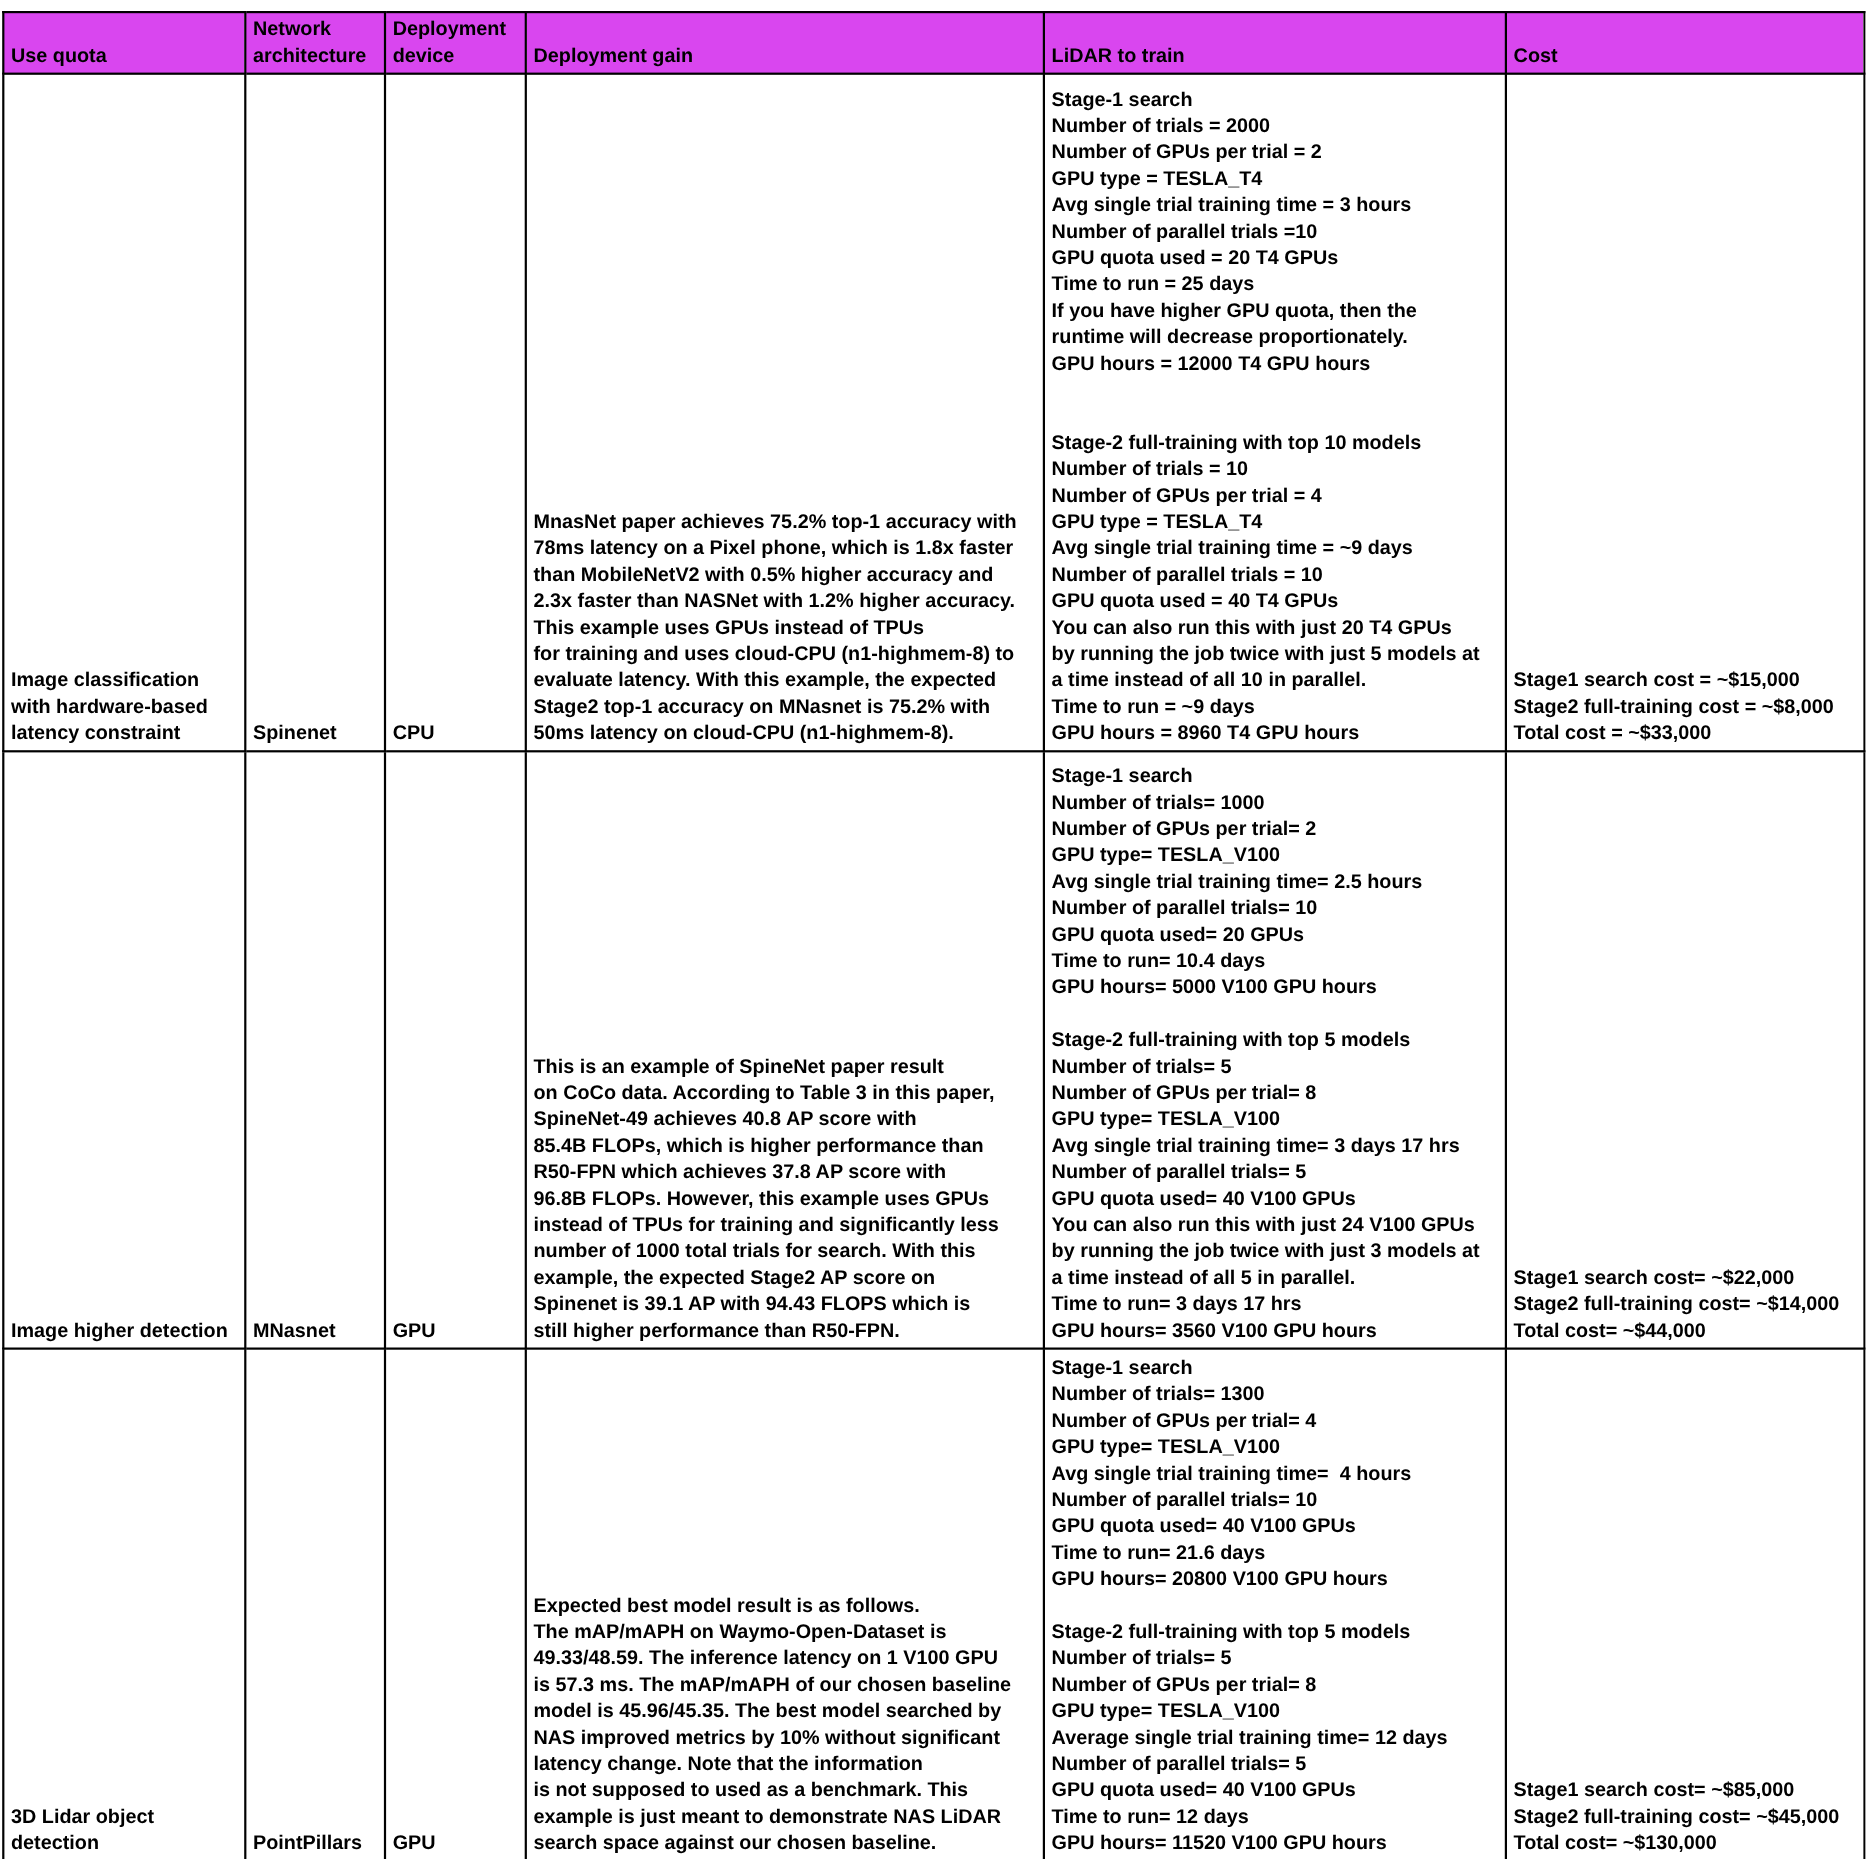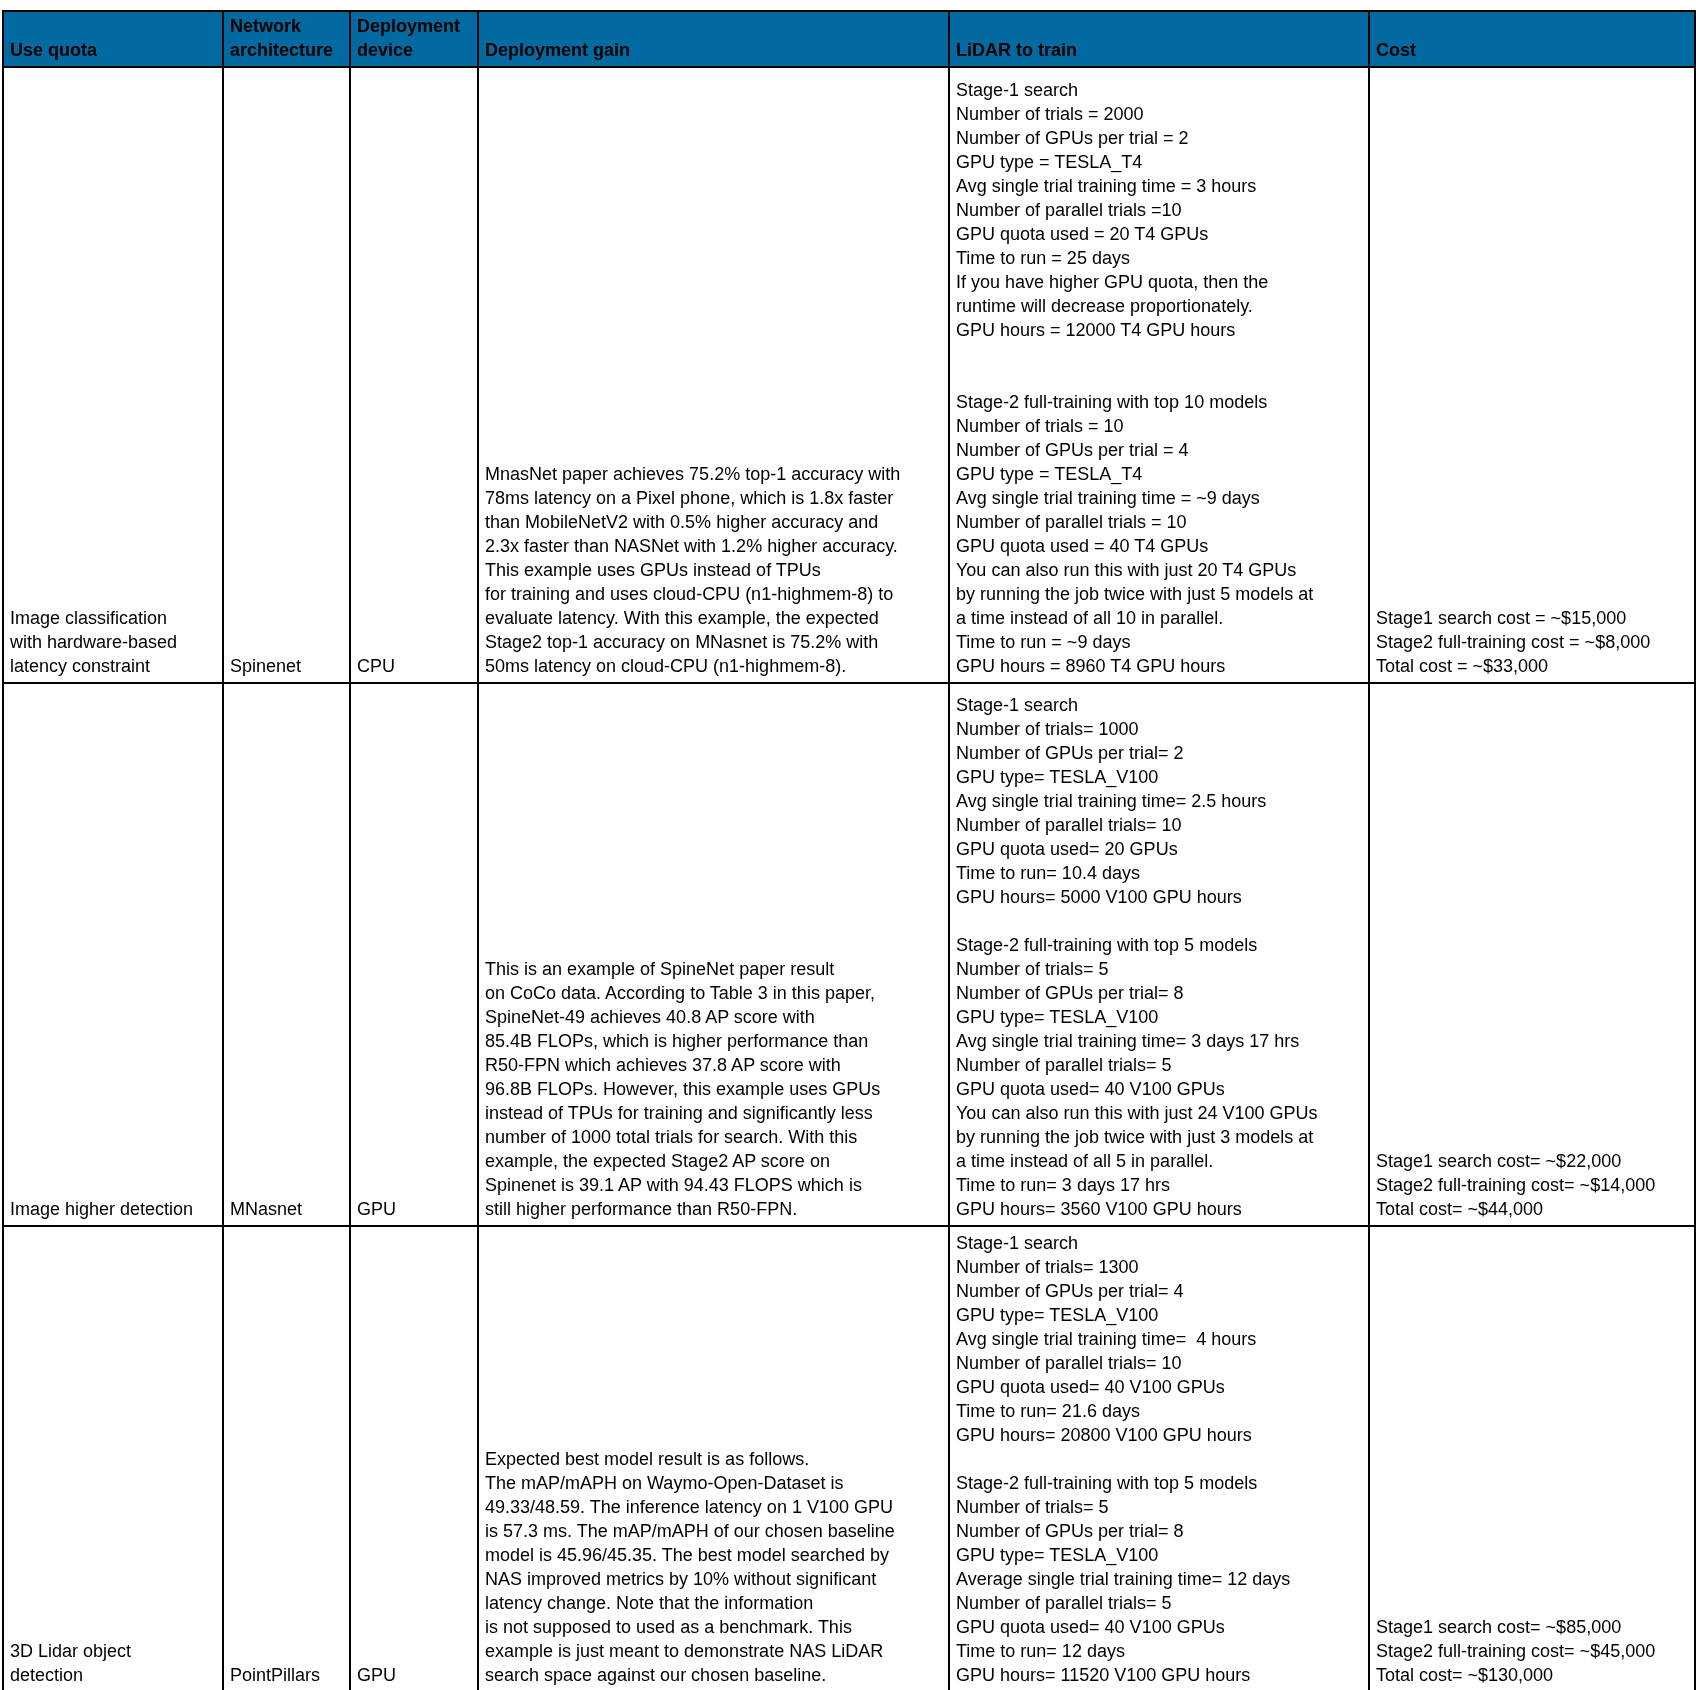--- a/index.html
+++ b/index.html
@@ -20,24 +20,24 @@
   table.nas-table th,
   table.nas-table td {
     border: 2px solid #000000;
     vertical-align: bottom;
     text-align: left;
     padding: 2px 4px 4px 6px;
     font-size: 18px;
     line-height: 24px;
     white-space: pre;
     overflow: hidden;
-    font-weight: normal;
+    font-weight: bold;
   }
   table.nas-table th {
-    background: #0369a1;
+    background: #d946ef;
     font-weight: bold;
   }
 </style>
 </head>
 <body>
 
 <table class="nas-table">
   <colgroup>
     <col style="width:220px">
     <col style="width:127px">

